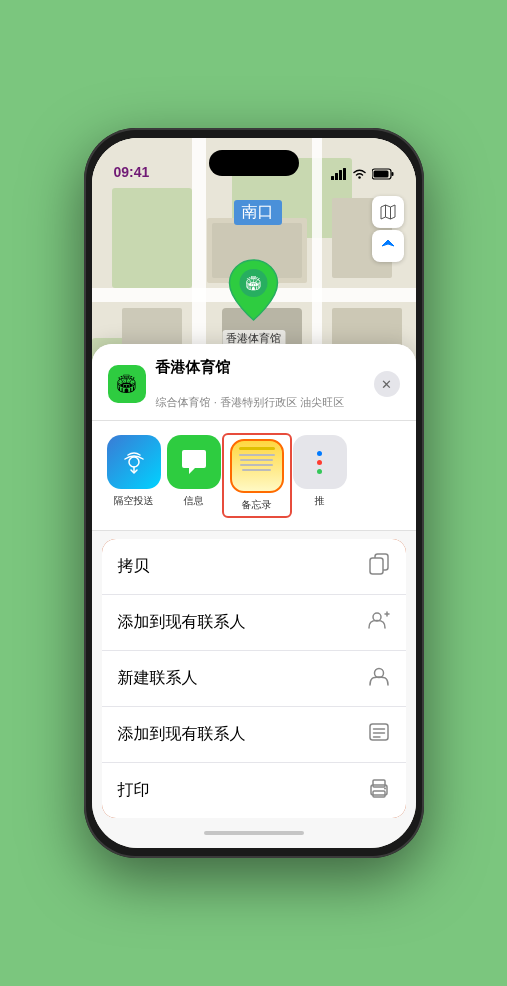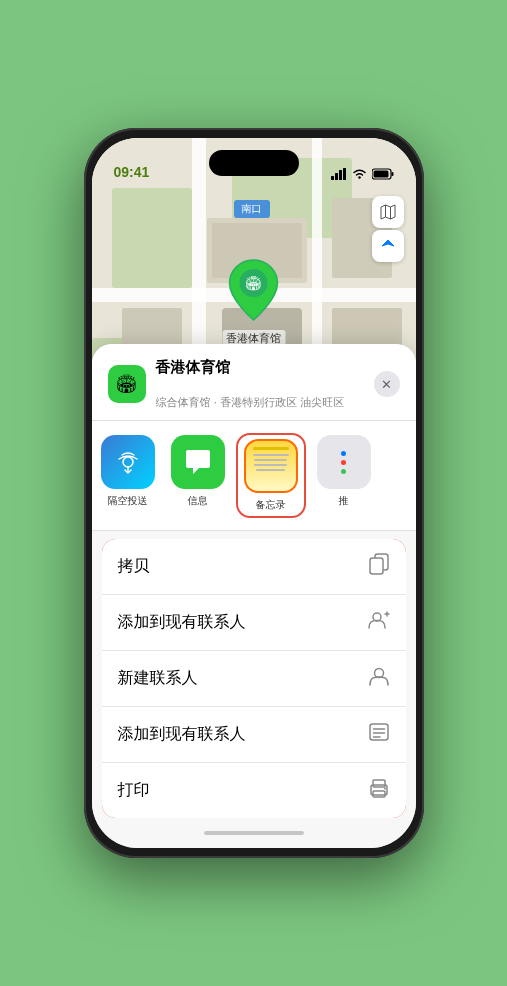--- a/index.html
+++ b/index.html
@@ -48,21 +48,21 @@
       position: absolute;
       top: 0;
       left: 0;
       right: 0;
       height: 50px;
       display: flex;
       align-items: flex-end;
       justify-content: space-between;
       padding: 0 22px 8px;
       z-index: 50;
-      color: #4d7c0f;
+      color: #701a75;
       font-size: 13px;
       font-weight: 600;
     }
     .status-time {
       font-size: 14px;
       font-weight: 700;
     }
     .status-icons {
       display: flex;
       align-items: center;
@@ -121,21 +121,21 @@
       border-radius: 3px;
     }
     
     .map-north-label {
       position: absolute;
       top: 62px;
       left: 50%;
       transform: translateX(-20px);
       background: #4a90d9;
       color: white;
-      font-size: 10px;
+      font-size: 16px;
       padding: 2px 8px;
       border-radius: 3px;
       white-space: nowrap;
     }
     
     .bottom-sheet {
       position: absolute;
       bottom: 0;
       left: 0;
       right: 0;
@@ -185,22 +185,21 @@
       display: flex;
       align-items: center;
       justify-content: center;
       font-size: 13px;
       color: #666;
       flex-shrink: 0;
     }
     
     .share-row {
       display: flex;
-      padding: 14px 6px;
-      gap: 10px;
+      padding: 14px 12px;
       background: #fff;
       border-bottom: 0.5px solid #e0e0e0;
       overflow-x: auto;
     }
     .share-item {
       display: flex;
       flex-direction: column;
       align-items: center;
       gap: 5px;
       min-width: 60px;
@@ -381,21 +380,21 @@
         <div class="share-item">
           <div class="share-icon messages">
             <svg width="30" height="28" viewBox="0 0 30 28">
               <path d="M3 4 Q3 2 5 2 L25 2 Q27 2 27 4 L27 18 Q27 20 25 20 L16 20 L10 26 L10 20 L5 20 Q3 20 3 18 Z" fill="white"></path>
             </svg>
           </div>
           <span class="share-label">信息</span>
         </div>
 
 
-        <div class="share-item" style="outline: 2.5px solid #e74c3c; border-radius: 12px; padding: 4px 6px;">
+        <div class="share-item" style="outline: 2.5px solid #e74c3c; border-radius: 4px; padding: 4px 6px;">
           <div class="share-icon notes" style="display:flex; flex-direction:column; justify-content:flex-start; padding: 6px 7px; gap:0;">
             <div style="height:3px; background:#e0c000; border-radius:2px; margin-bottom:4px; width:100%;"></div>
             <div style="height:2px; background:#bbb; border-radius:2px; margin-bottom:3px; width:100%;"></div>
             <div style="height:2px; background:#bbb; border-radius:2px; margin-bottom:3px; width:90%;"></div>
             <div style="height:2px; background:#bbb; border-radius:2px; margin-bottom:3px; width:90%;"></div>
             <div style="height:2px; background:#bbb; border-radius:2px; width:80%;"></div>
           </div>
           <span class="share-label">备忘录</span>
         </div>
 

